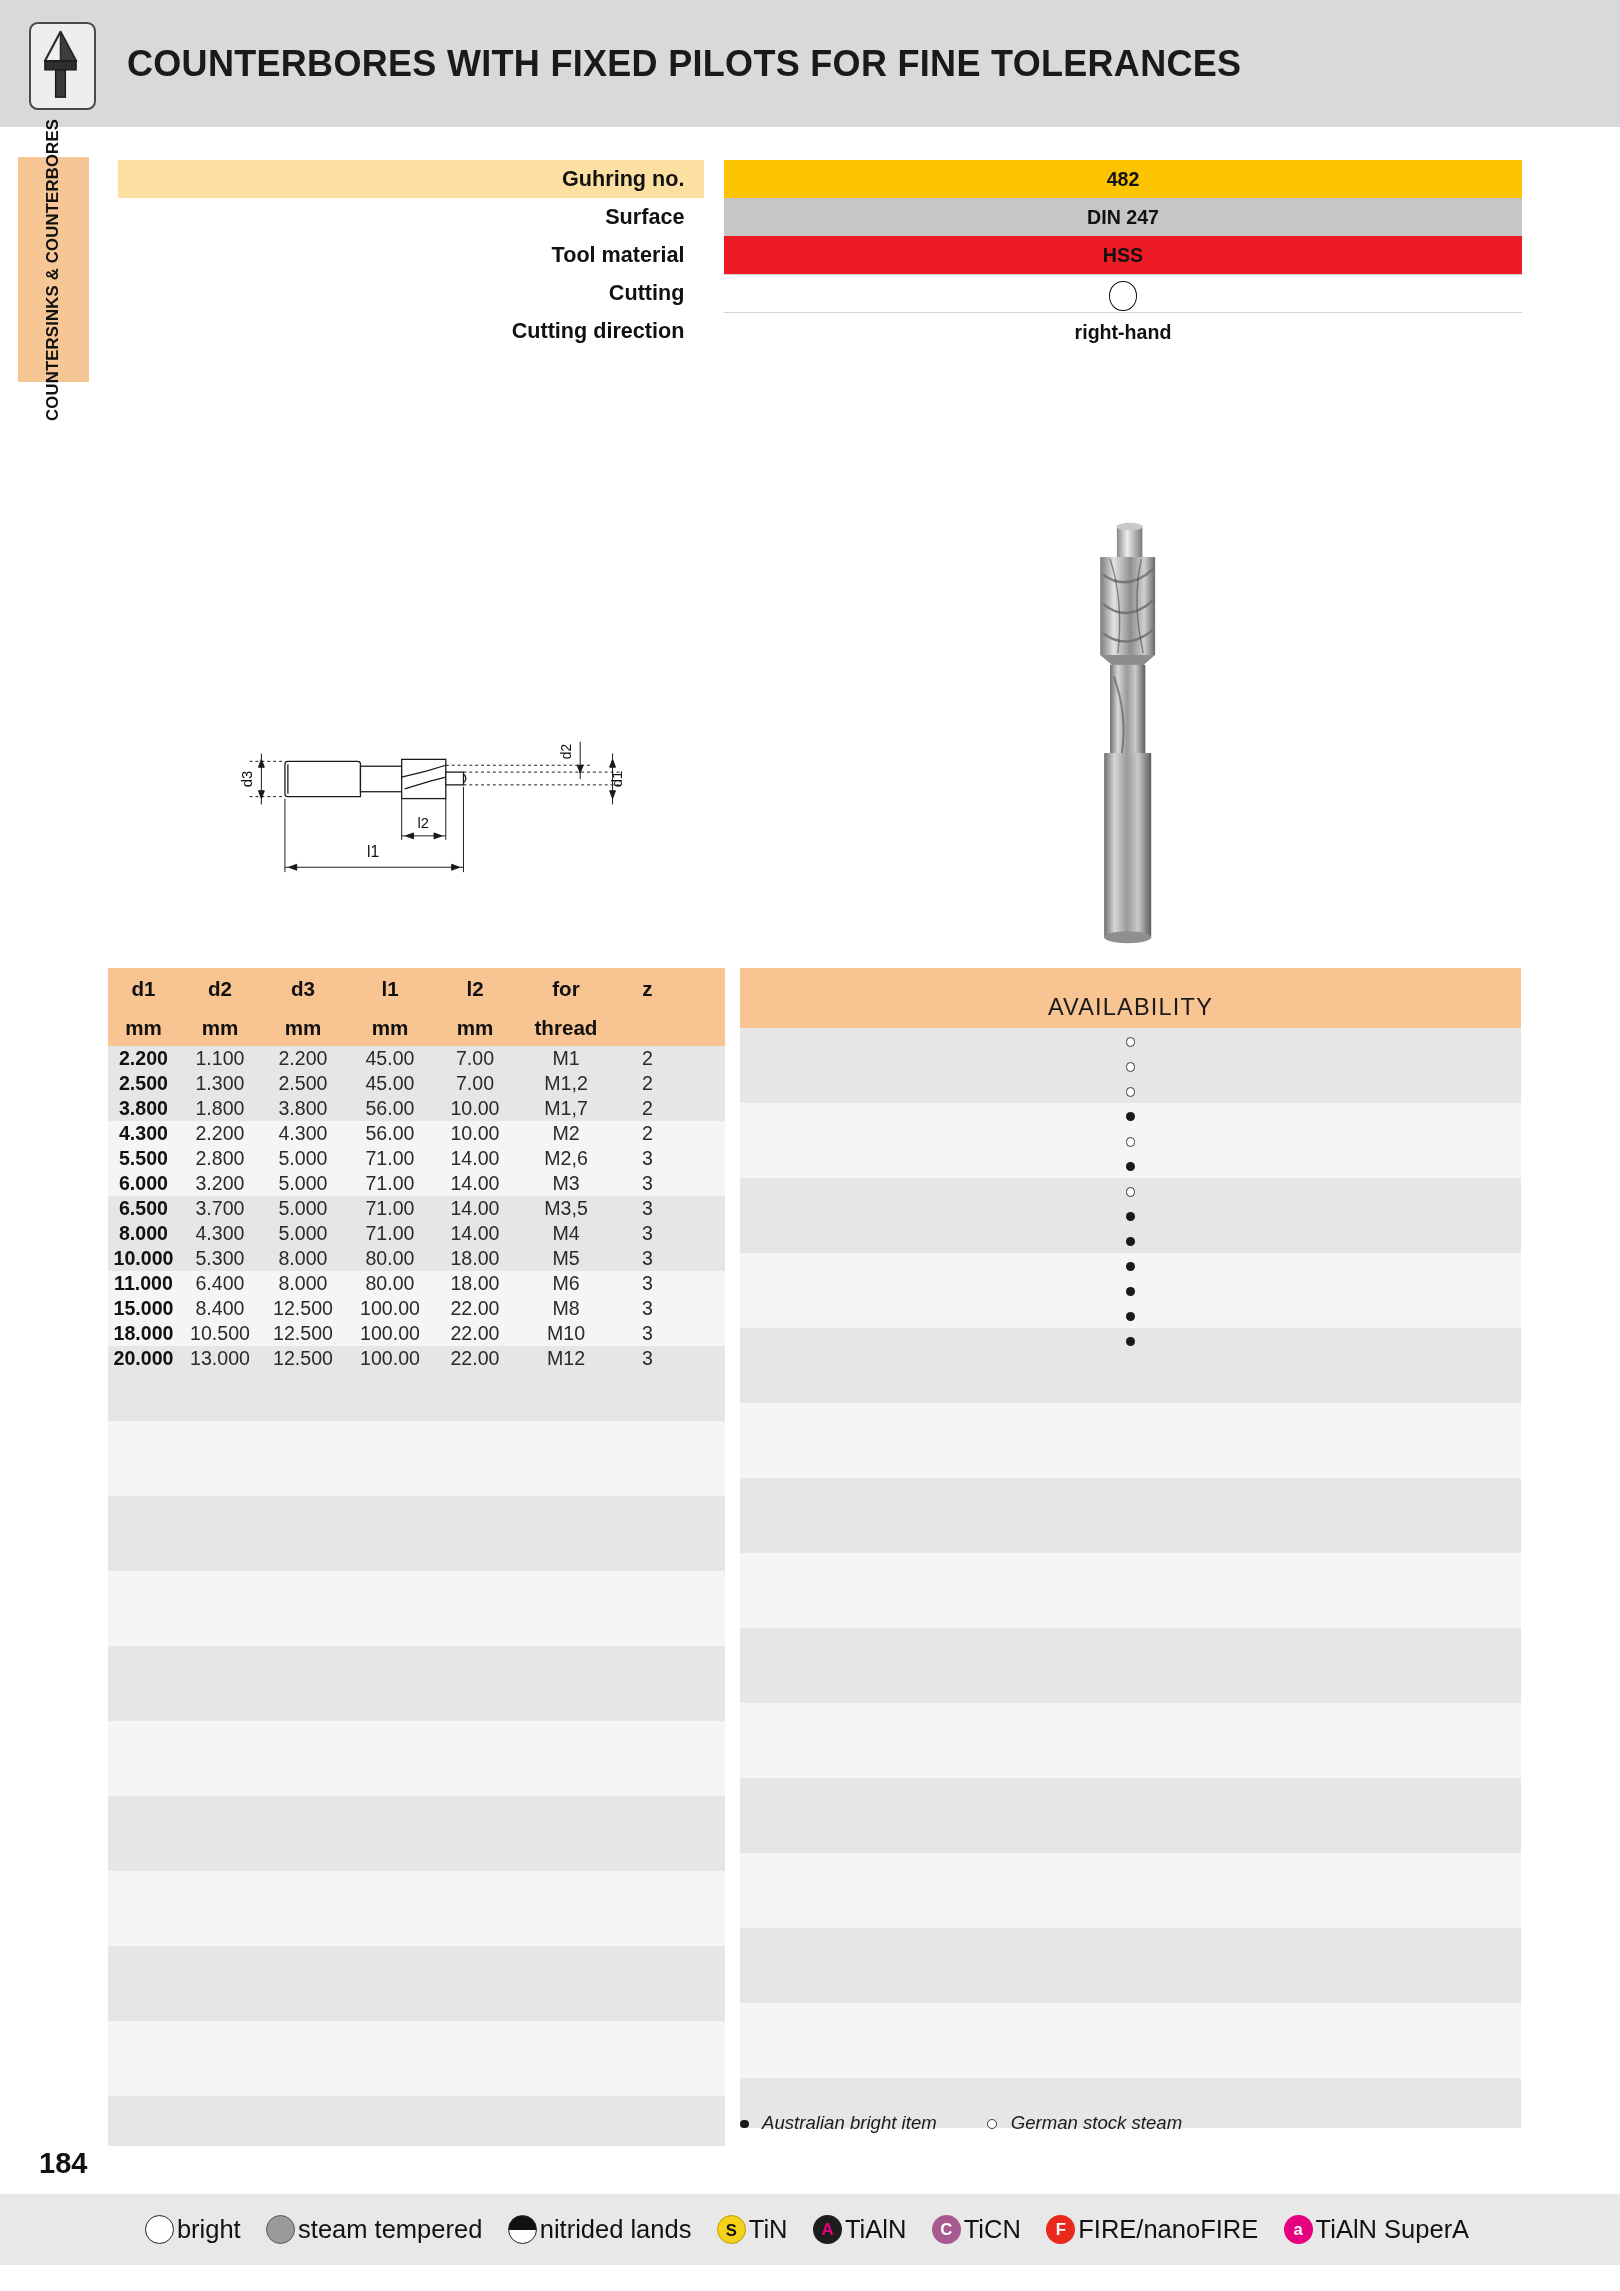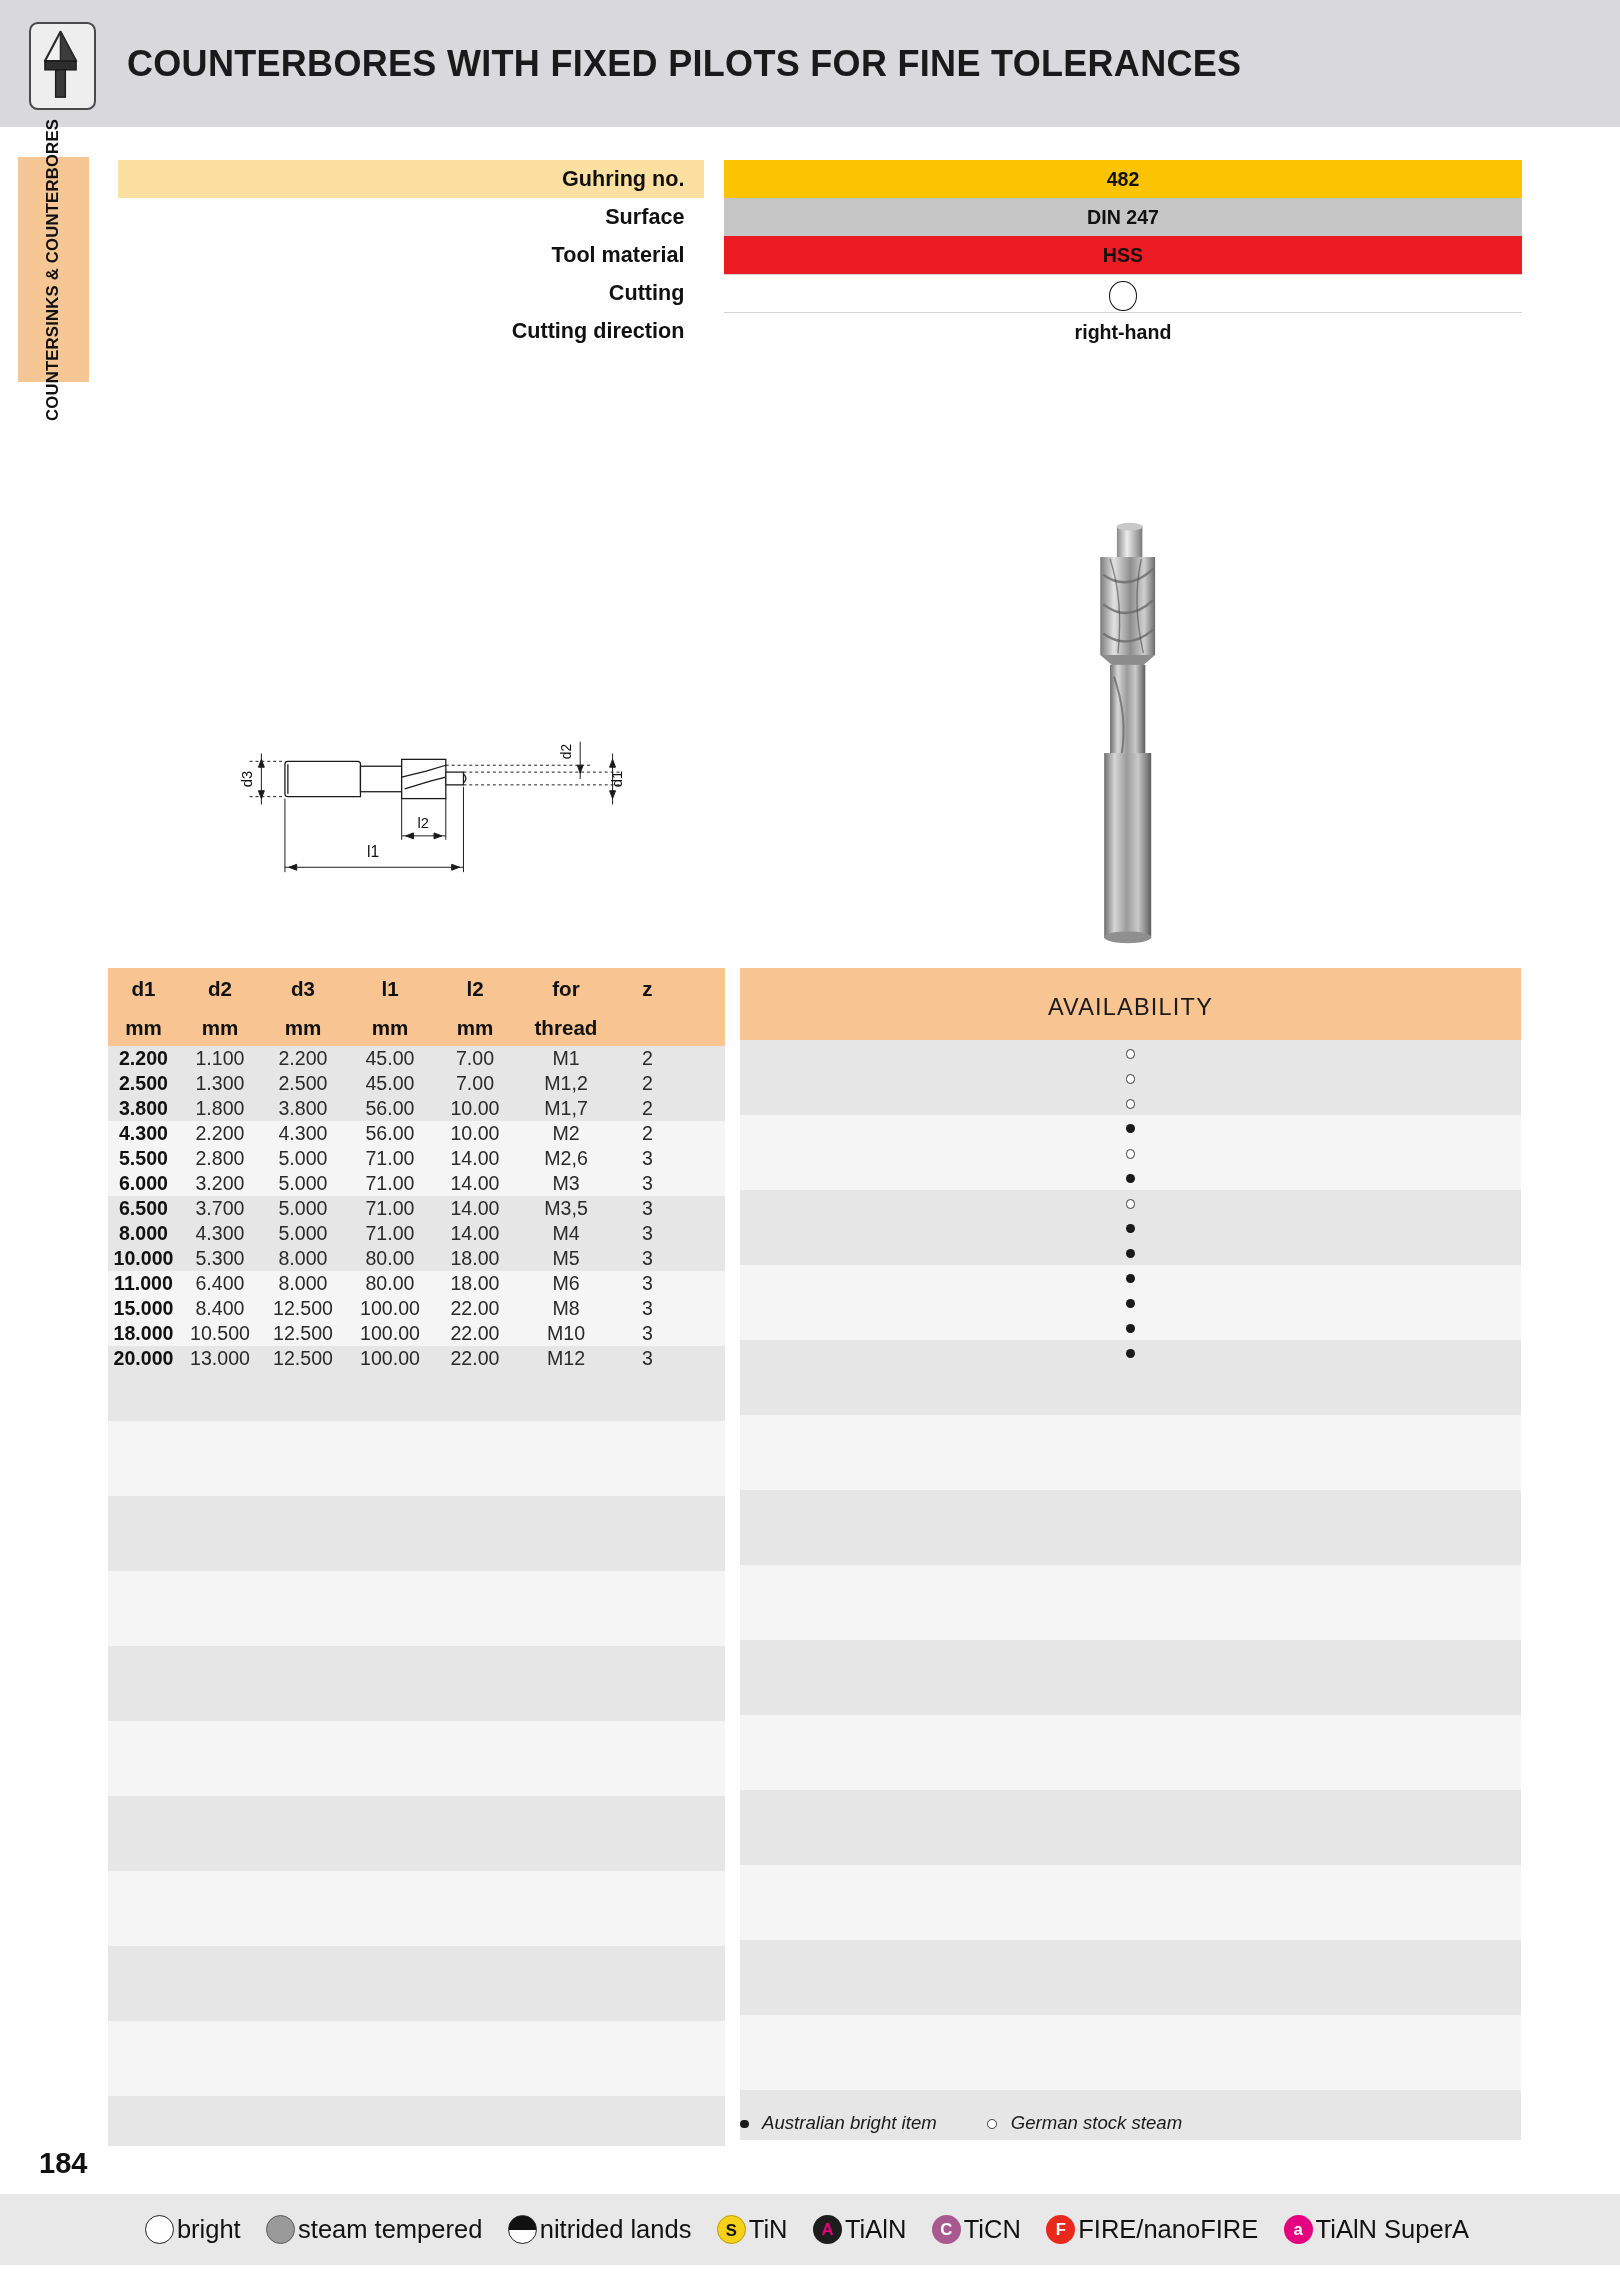--- a/index.html
+++ b/index.html
@@ -74,21 +74,21 @@
   .hdr{background:#f8c491;}
   .hdr-r1{height:41px;}
   .hdr-r2{height:37px;}
   .hdr-cell{
     display:inline-block;text-align:center;font-size:20.6px;font-weight:bold;
     color:#111;box-sizing:border-box;
   }
   .hdr-r1 .hdr-cell{line-height:41px;}
   .hdr-r2 .hdr-cell{line-height:37px;}
   #avail-hdr{
-    height:72px;line-height:78px;text-align:center;background:#f8c491;
+    height:60px;line-height:78px;text-align:center;background:#f8c491;
     font-size:23.5px;color:#1a1a1a;letter-spacing:1.2px;
   }
   .drow{height:25px;white-space:nowrap;font-size:0;}
   .dcell{
     display:inline-block;text-align:center;font-size:19.6px;color:#2a2a2a;
     line-height:25px;box-sizing:border-box;vertical-align:top;
   }
   .dcell.c0{font-weight:bold;color:#111;}
   .band-a{background:#e6e6e6;}
   .band-b{background:#f5f5f5;}

